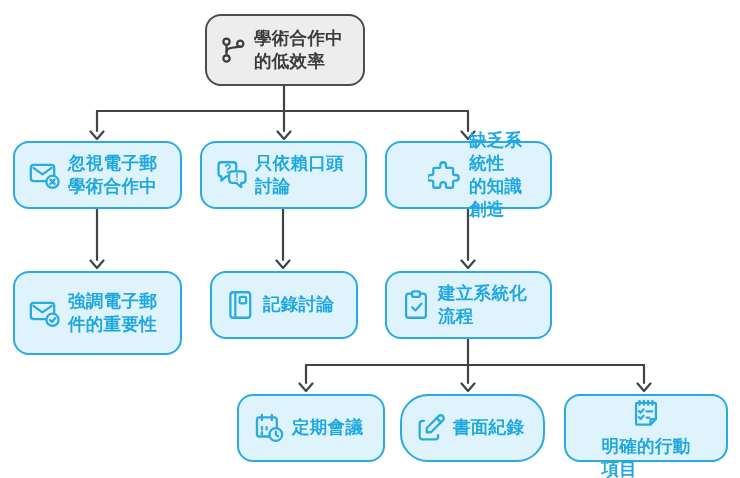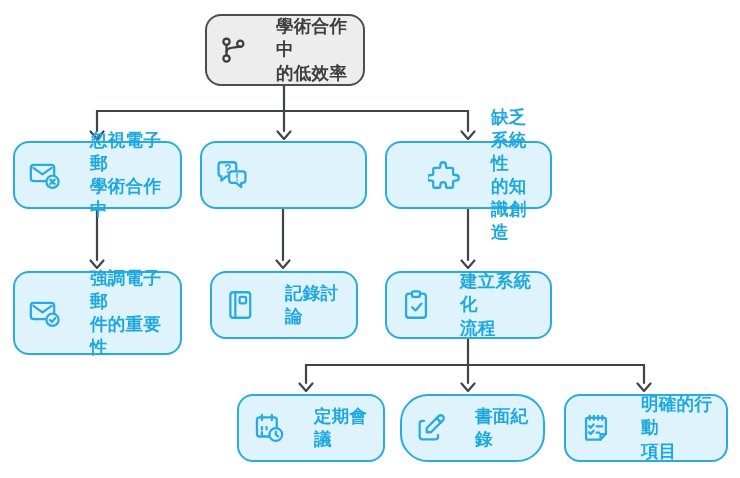--- a/index.html
+++ b/index.html
@@ -11,42 +11,42 @@
     --root-text:#3d3d3d;
     --connector:#404448;
     --background:#ffffff;
   }
   html,body{margin:0;padding:0;background:var(--background);}
   body{font-family:"Liberation Sans","DejaVu Sans",sans-serif;}
   .canvas{position:relative;width:740px;height:478px;background:var(--background);overflow:hidden;}
   .connectors{position:absolute;left:0;top:0;width:740px;height:478px;}
   .node{
     position:absolute;box-sizing:border-box;
-    display:flex;align-items:center;gap:27px;padding:0 12px;
+    display:flex;align-items:center;gap:5px;padding:0 12px;
     border:2.5px solid var(--accent);border-radius:16px;
     background:var(--node-fill);color:var(--node-text);
     font-weight:700;font-size:17.5px;line-height:1.32;letter-spacing:0.3px;
   }
   .node .icon{flex:0 0 auto;display:flex;align-items:center;justify-content:center;color:var(--accent);}
   .node .label{white-space:pre-line;}
   .node.root{
     background:var(--root-fill);border-color:var(--root-border);color:var(--root-text);
   }
   .node.root .icon{color:var(--root-text);}
   
   .n-root{left:205px;top:14px;width:160px;height:72px;}
   .n-a{left:13px; top:141px;width:169px;height:68px;}
   .n-b{left:200px;top:141px;width:167px;height:68px;}
   .n-c{left:385px;top:141px;width:167px;height:68px;padding-left:41px;}
   .n-d{left:13px; top:271px;width:169px;height:84px;}
   .n-e{left:210px;top:271px;width:148px;height:68px;}
   .n-f{left:385px;top:271px;width:167px;height:68px;}
   .n-g{left:237px;top:394px;width:148px;height:68px;}
   .n-h{left:400px;top:394px;width:145px;height:68px;border-radius:28px;}
-  .n-i{left:564px;top:394px;width:164px;height:68px;}
+  .n-i{left:564px;top:394px;width:164px;height:68px;flex-direction:column;}
   svg.icon-svg{display:block;}
 </style>
 </head>
 <body>
 
 <div class="canvas">
 
   <svg class="connectors" viewBox="0 0 740 478">
     <g stroke="var(--connector)" stroke-width="2.2" fill="none" stroke-linecap="round" stroke-linejoin="round">
 
@@ -106,20 +106,22 @@
 
   <div class="node n-b">
     <span class="icon">
       <svg class="icon-svg" width="36" height="34" viewBox="0 0 24 24" fill="none" stroke="currentColor" stroke-width="1.6" stroke-linecap="round" stroke-linejoin="round">
         <path d="M4.5 3 H13 Q15 3 15 5 V11 Q15 13 13 13 H8 L4.5 16 V13 Q2.5 13 2.5 11 V5 Q2.5 3 4.5 3 Z"></path>
         <text x="6.6" y="10.6" font-size="8.5" font-weight="bold" font-family="Liberation Sans, sans-serif" fill="currentColor" stroke="none">?</text>
         <path d="M12 9.5 H19.5 Q21.5 9.5 21.5 11.5 V15.5 Q21.5 17.5 19.5 17.5 H18.5 V20.5 L15 17.5 H12 Q10 17.5 10 15.5 V11.5 Q10 9.5 12 9.5 Z" fill="var(--node-fill)"></path>
         <text x="14.3" y="16.3" font-size="7.5" font-weight="bold" font-family="Liberation Sans, sans-serif" fill="currentColor" stroke="none">!</text>
       </svg>
     </span>
+    <span class="label">只依賴口頭
+討論</span>
   </div>
 
   <div class="node n-c">
     <span class="icon">
       <svg class="icon-svg" width="36" height="34" viewBox="0 0 24 24" fill="none" stroke="currentColor" stroke-width="1.6" stroke-linecap="round" stroke-linejoin="round">
         <path d="M4 7h3a1 1 0 0 0 1 -1v-1a2 2 0 0 1 4 0v1a1 1 0 0 0 1 1h3a1 1 0 0 1 1 1v3a1 1 0 0 0 1 1h1a2 2 0 0 1 0 4h-1a1 1 0 0 0 -1 1v3a1 1 0 0 1 -1 1h-3a1 1 0 0 1 -1 -1v-1a2 2 0 0 0 -4 0v1a1 1 0 0 1 -1 1h-3a1 1 0 0 1 -1 -1v-3a1 1 0 0 0 -1 -1h-1a2 2 0 0 1 0 -4h1a1 1 0 0 0 1 -1v-3a1 1 0 0 1 1 -1"></path>
       </svg>
     </span>
     <span class="label">缺乏系統性
 的知識創造</span>

